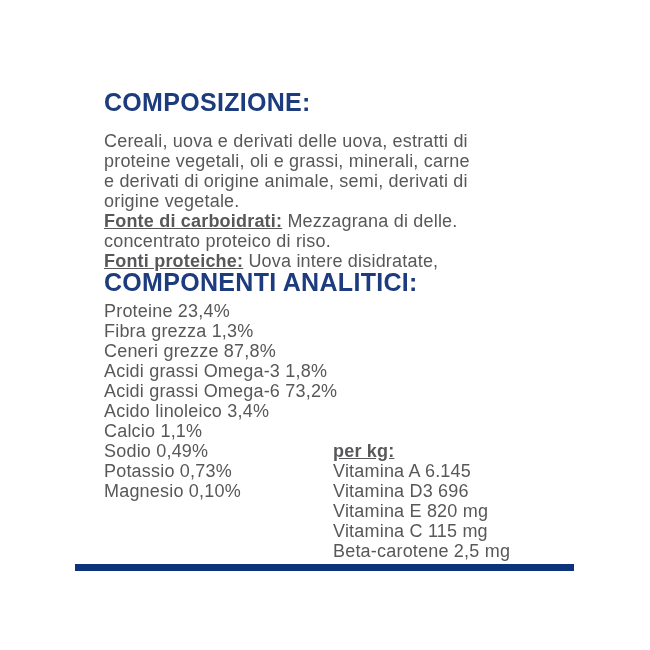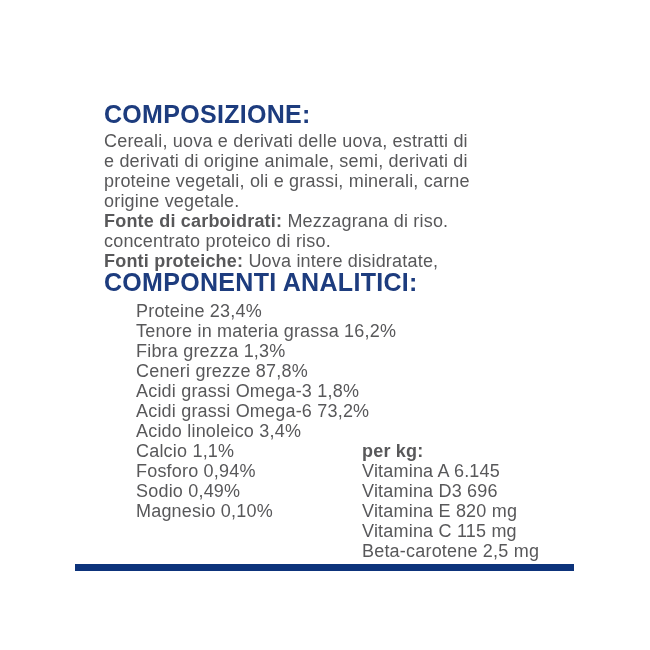--- a/index.html
+++ b/index.html
@@ -28,74 +28,73 @@
     position: absolute;
     left: 104px;
     margin: 0;
     font-size: 25px;
     line-height: 28px;
     font-weight: bold;
     color: var(--navy);
     letter-spacing: 0.3px;
     white-space: nowrap;
   }
-  #comp-heading { top: 100px; }
+  #comp-heading { top: 88px; }
   #anal-heading { top: 268px; }
   .body-block {
     position: absolute;
     left: 104px;
     color: var(--gray);
     font-size: 18px;
     line-height: 20px;
     white-space: nowrap;
     letter-spacing: 0.2px;
   }
   #comp-body { top: 131px; }
-  #anal-list { top: 301px; margin-left: 32px; }
-  #perkg-col { left: 362px; top: 441px; }
-  .b { font-weight: bold; }
+  #anal-list { top: 301px; }
+  #perkg-col { left: 333px; top: 441px; }
+  .b { font-weight: bold; text-decoration: underline; }
   .bottom-bar {
     position: absolute;
     left: 75px;
     top: 564px;
     width: 499px;
     height: 7px;
     background: var(--bar-navy);
   }
 </style>
 </head>
 <body>
 
 <div class="sheet">
 
   <h2 class="section-heading" id="comp-heading">COMPOSIZIONE:</h2>
 
   <div class="body-block" id="comp-body">
     <div>Cereali, uova e derivati delle uova, estratti di</div>
+    <div>proteine vegetali, oli e grassi, minerali, carne</div>
     <div>e derivati di origine animale, semi, derivati di</div>
-    <div>proteine vegetali, oli e grassi, minerali, carne</div>
     <div>origine vegetale.</div>
-    <div><span class="b">Fonte di carboidrati:</span><span> Mezzagrana di riso.</span></div>
+    <div><span class="b">Fonte di carboidrati:</span><span> Mezzagrana di delle.</span></div>
     <div>concentrato proteico di riso.</div>
     <div><span class="b">Fonti proteiche:</span><span> Uova intere disidratate,</span></div>
   </div>
 
   <h2 class="section-heading" id="anal-heading">COMPONENTI ANALITICI:</h2>
 
   <div class="body-block" id="anal-list">
     <div>Proteine 23,4%</div>
-    <div>Tenore in materia grassa 16,2%</div>
     <div>Fibra grezza 1,3%</div>
     <div>Ceneri grezze 87,8%</div>
     <div>Acidi grassi Omega-3 1,8%</div>
     <div>Acidi grassi Omega-6 73,2%</div>
     <div>Acido linoleico 3,4%</div>
     <div>Calcio 1,1%</div>
-    <div>Fosforo 0,94%</div>
     <div>Sodio 0,49%</div>
+    <div>Potassio 0,73%</div>
     <div>Magnesio 0,10%</div>
   </div>
 
   <div class="body-block" id="perkg-col">
     <div class="b">per kg:</div>
     <div>Vitamina A 6.145</div>
     <div>Vitamina D3 696</div>
     <div>Vitamina E 820 mg</div>
     <div>Vitamina C 115 mg</div>
     <div>Beta-carotene 2,5 mg</div>

